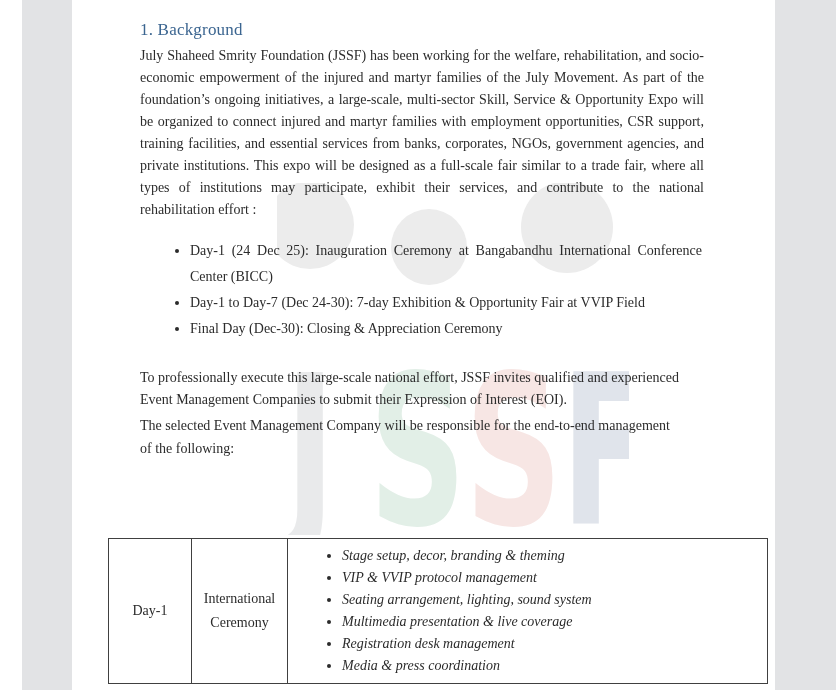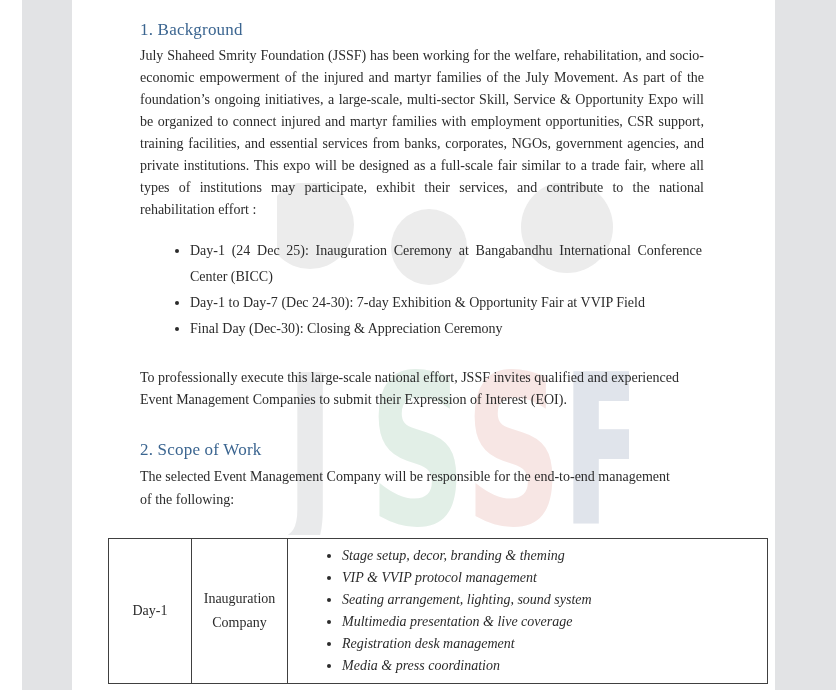--- a/index.html
+++ b/index.html
@@ -65,31 +65,30 @@
       <p class="just"><span>July Shaheed Smrity Foundation (JSSF) has been working for the welfare, rehabilitation, and socio-economic empowerment of the injured and martyr families of the July Movement. As part of the foundation’s ongoing initiatives, a large-scale, multi-sector </span><b>Skill, Service &amp; Opportunity Expo</b><span> will be organized to connect injured and martyr families with employment opportunities, CSR support, training facilities, and essential services from banks, corporates, NGOs, government agencies, and private institutions. This expo will be designed as a </span><b>full-scale fair similar to a trade fair</b><span>, where all types of institutions may participate, exhibit their services, and contribute to the national rehabilitation effort :</span></p>
 
       <ul class="schedule">
         <li><b>Day-1</b><span> (24 Dec 25): Inauguration Ceremony at </span><b>Bangabandhu International Conference Center (BICC)</b></li>
         <li><b>Day-1 to Day-7</b><span> (Dec 24-30): 7-day Exhibition &amp; Opportunity Fair at </span><b>VVIP Field</b></li>
         <li><b>Final Day</b><span> (Dec-30): Closing &amp; Appreciation Ceremony</span></li>
       </ul>
 
       <p class="invite"><span>To professionally execute this large-scale national effort, JSSF invites qualified and experienced </span><b>Event Management Companies</b><span> to submit their </span><b>Expression of Interest (EOI)</b><span>.</span></p>
 
-      <h1 class="scope">2. Scope of Work</h1>
 
       <p class="scopeintro">The selected Event Management Company will be responsible for the end-to-end management of the following:</p>
 
     </div>
 
     <table class="sow">
       <tbody>
           <tr>
         <td class="c1">Day-1</td>
-        <td class="c2">Inauguration Company</td>
+        <td class="c2">International Ceremony</td>
         <td class="c3">
           <ul>
             <li><span>Stage setup, decor, branding &amp; theming</span></li>
             <li><span>VIP &amp; VVIP protocol management</span></li>
             <li><span>Seating arrangement, lighting, sound system</span></li>
             <li><span>Multimedia presentation &amp; live coverage</span></li>
             <li><span>Registration desk management</span></li>
             <li><span>Media &amp; press coordination</span></li>
           </ul>
         </td>

